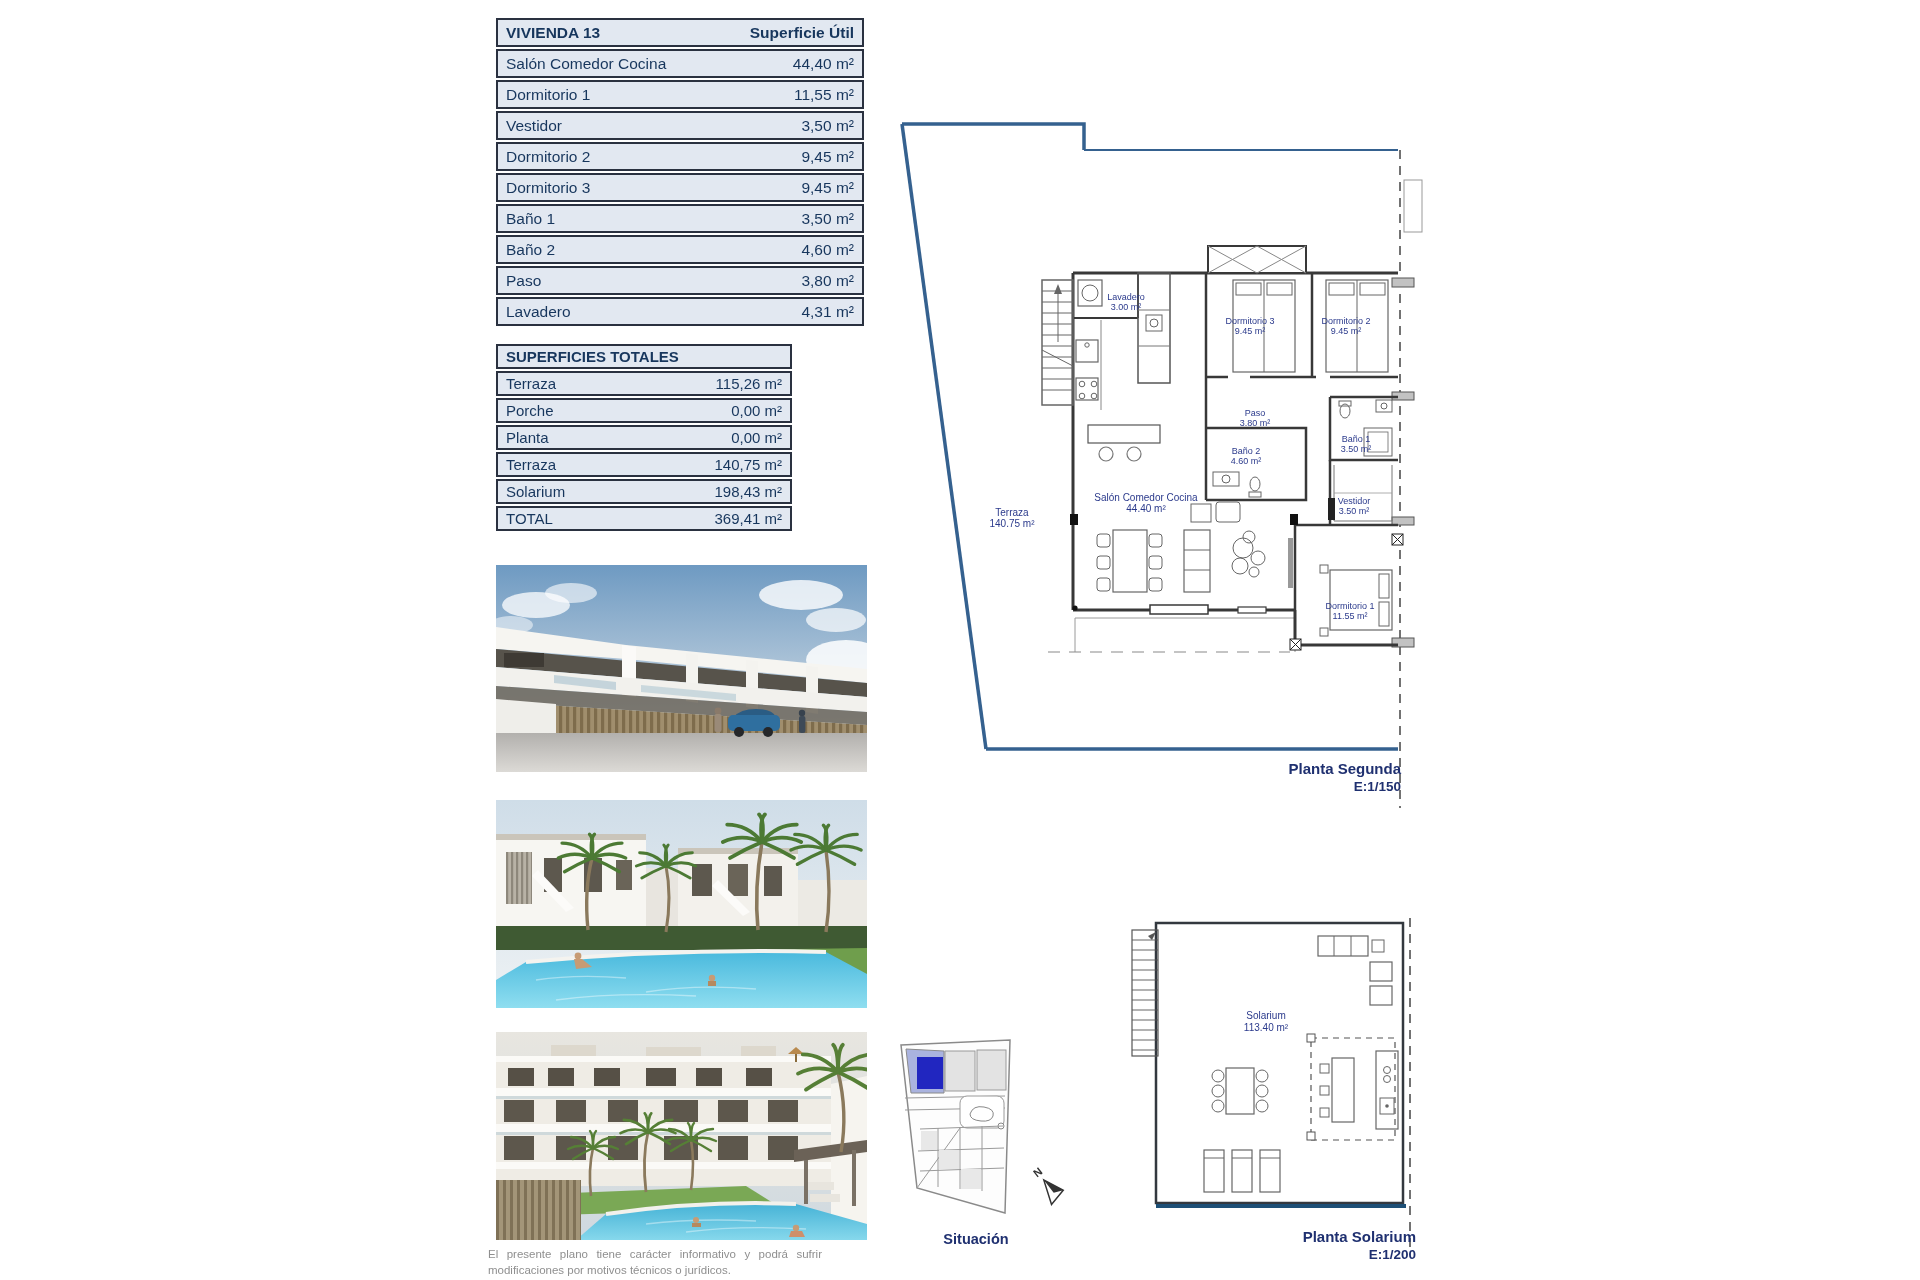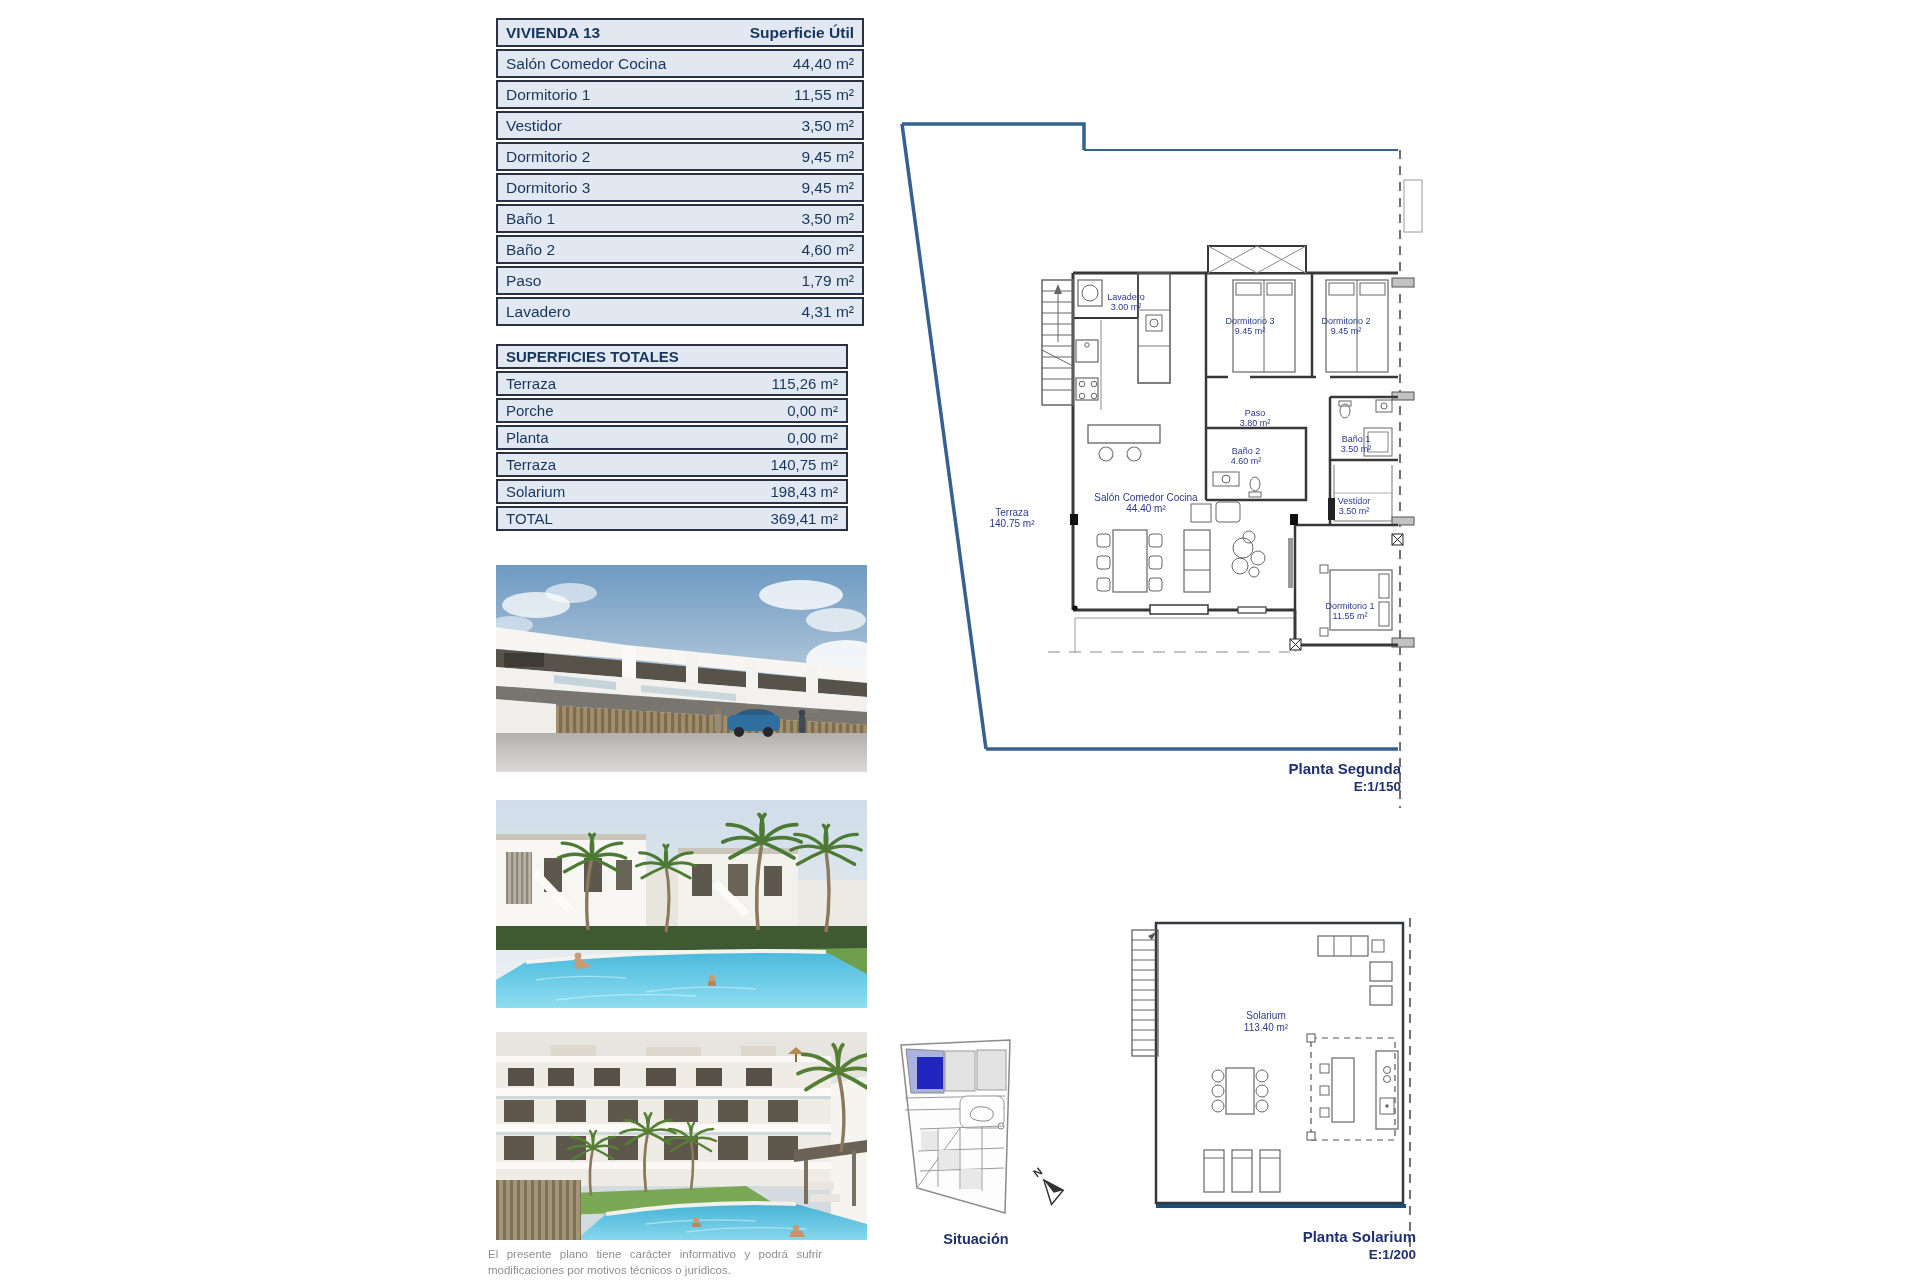--- a/index.html
+++ b/index.html
@@ -55,29 +55,29 @@
   <div class="trow">
     <span class="lbl">Baño 1</span>
     <span class="val">3,50 m²</span>
   </div>
   <div class="trow">
     <span class="lbl">Baño 2</span>
     <span class="val">4,60 m²</span>
   </div>
   <div class="trow">
     <span class="lbl">Paso</span>
-    <span class="val">1,79 m²</span>
+    <span class="val">3,80 m²</span>
   </div>
   <div class="trow">
     <span class="lbl">Lavadero</span>
     <span class="val">4,31 m²</span>
   </div>
 </div>
 
-<div class="abs tbl tbl-tot" style="left:496px;top:344px;width:352px;">
+<div class="abs tbl tbl-tot" style="left:496px;top:344px;width:296px;">
   <div class="trow hdr">
     <span class="lbl">SUPERFICIES TOTALES</span>
     <span class="val"></span>
   </div>
   <div class="trow">
     <span class="lbl">Terraza</span>
     <span class="val">115,26 m²</span>
   </div>
   <div class="trow">
     <span class="lbl">Porche</span>

